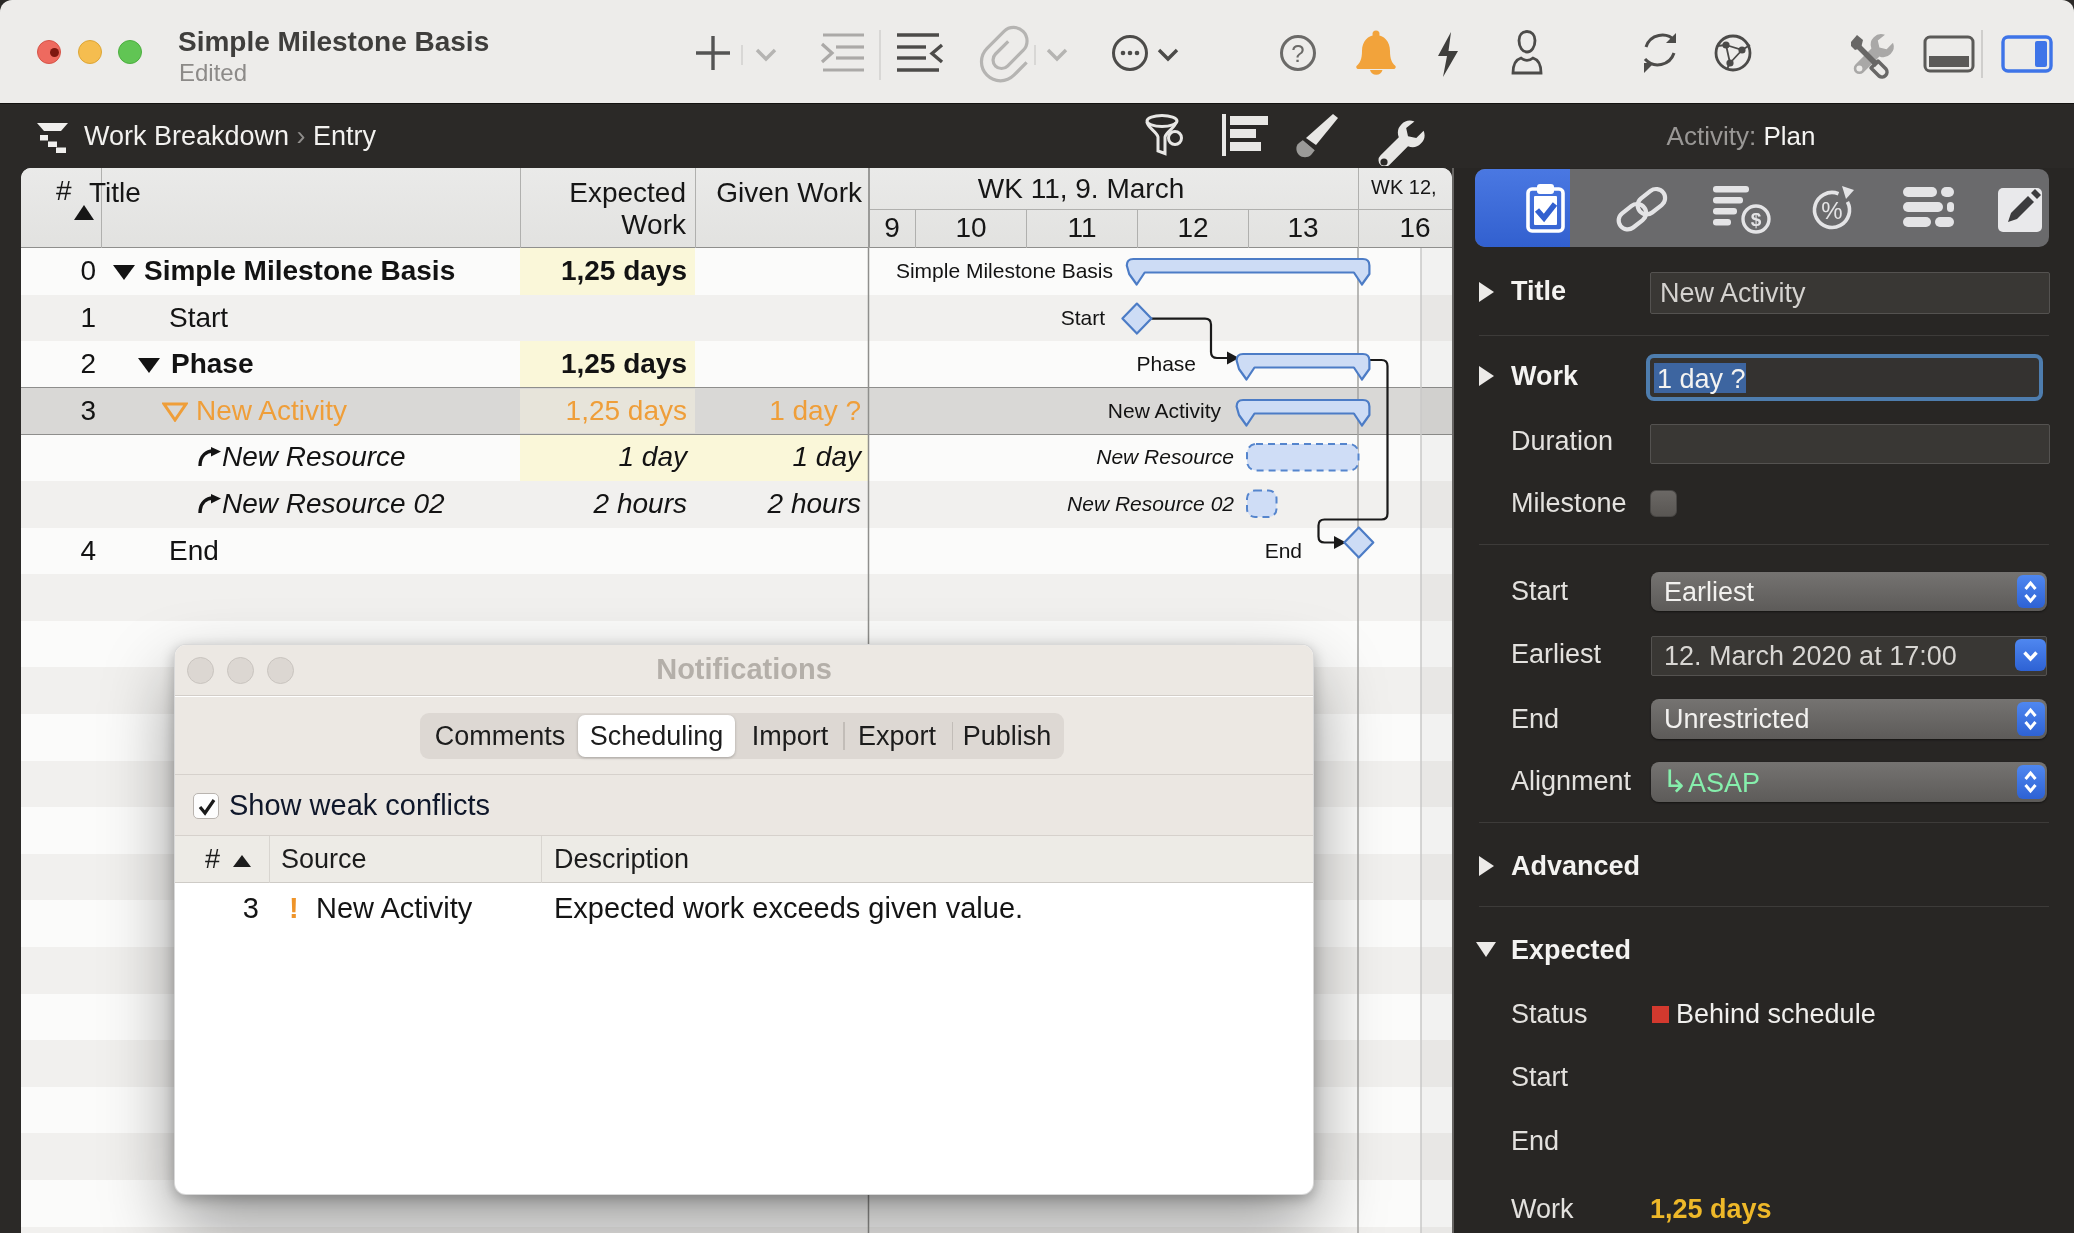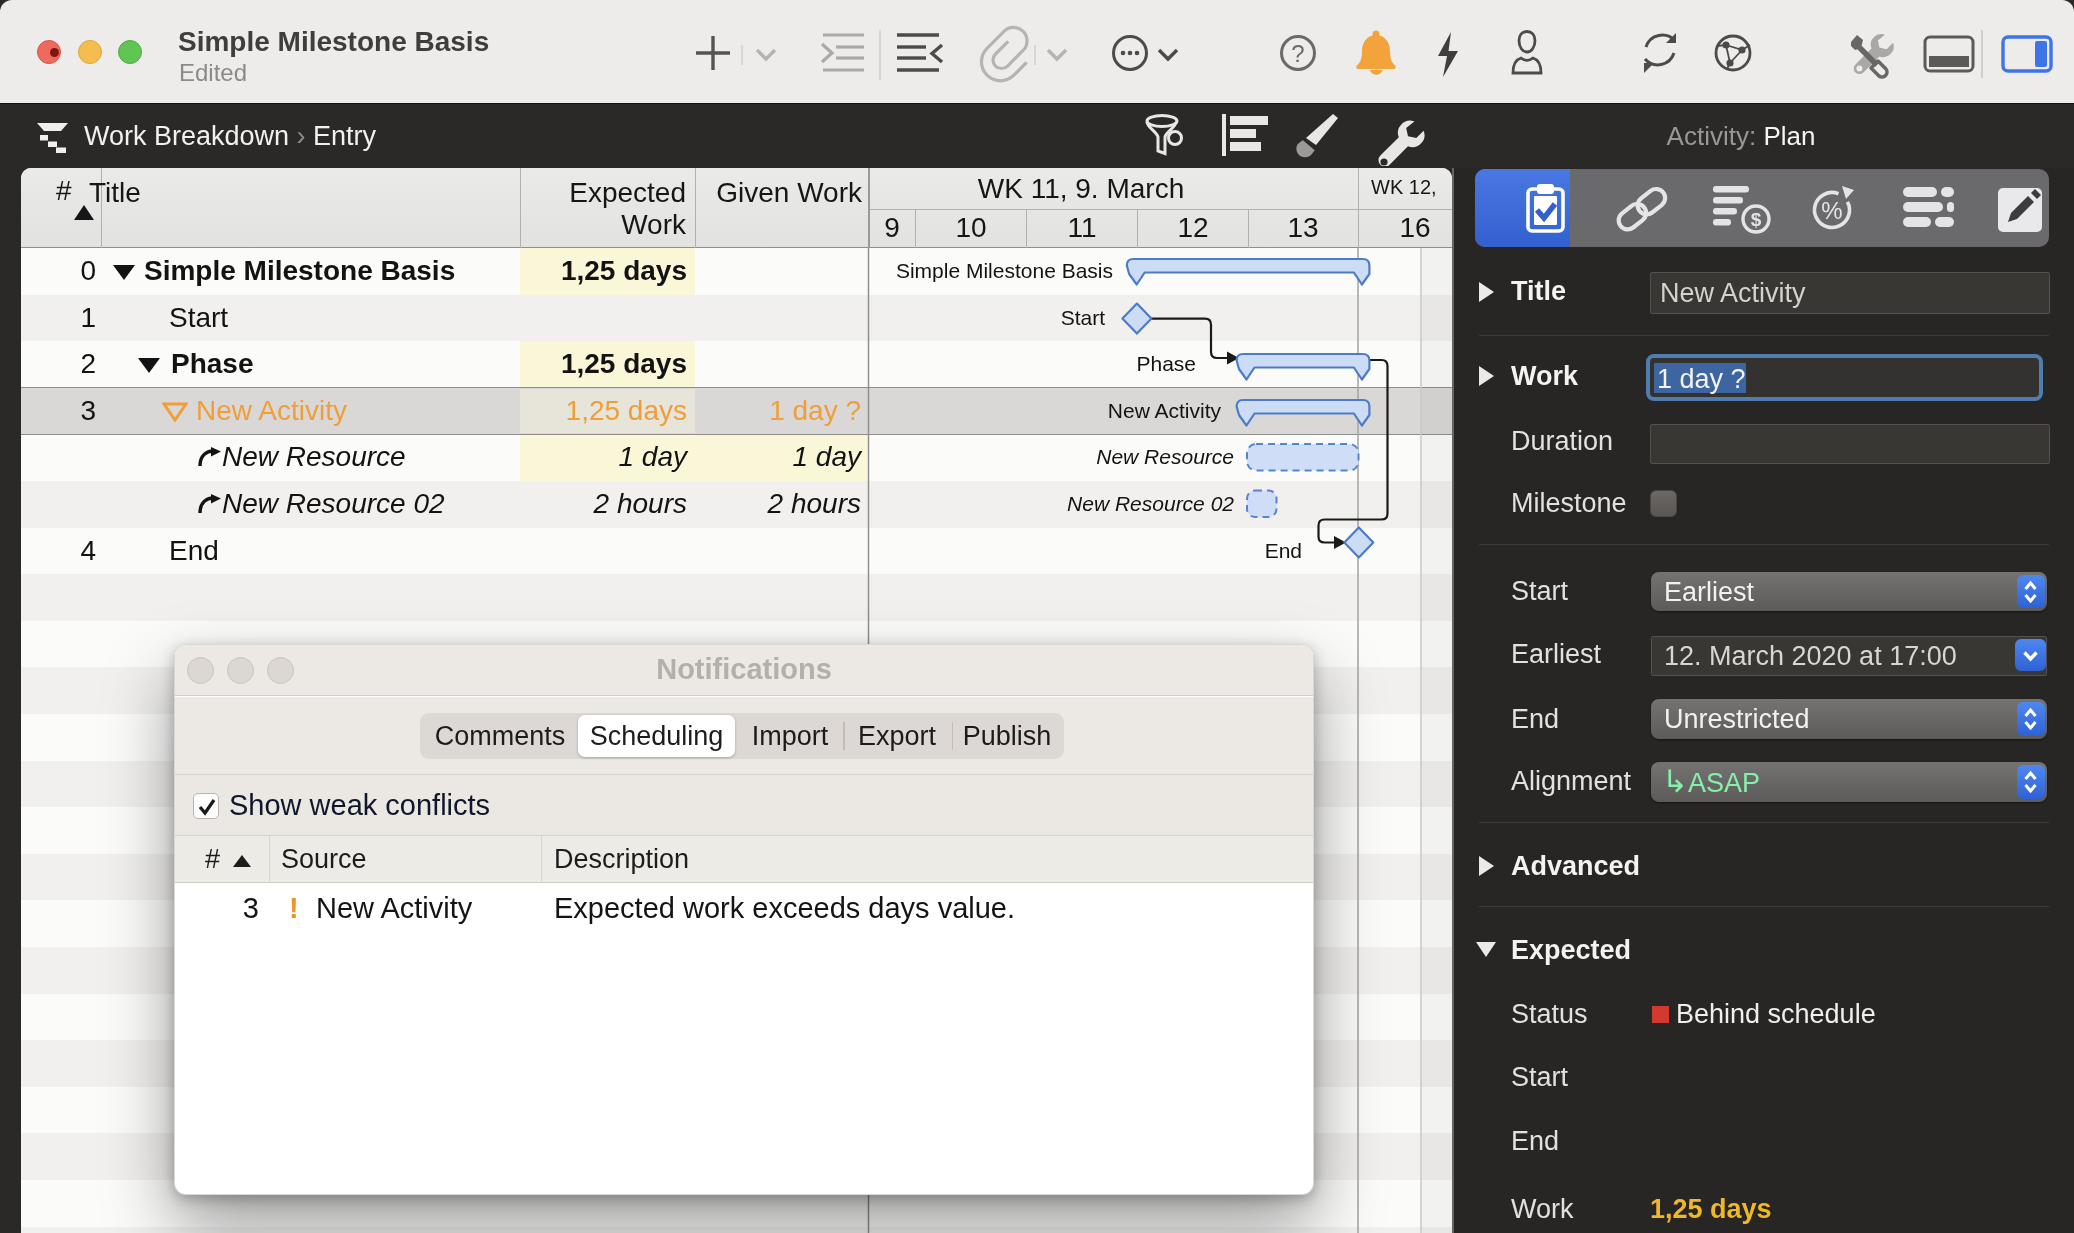--- a/index.html
+++ b/index.html
@@ -269,21 +269,21 @@
  <div class="a" style="left:0;top:191px;width:1138px;height:47px;background:#edebe6;border-bottom:1px solid #cecbc6"></div>
  <div class="a" style="left:94px;top:191px;width:1px;height:47px;background:#d8d5d0"></div>
  <div class="a" style="left:366px;top:191px;width:1px;height:47px;background:#d8d5d0"></div>
  <div class="a" style="left:30px;top:191px;font-size:27px;line-height:47px;color:#1c1c1c">#</div>
  <div class="a" style="left:58px;top:210px;width:0;height:0;border-left:9px solid transparent;border-right:9px solid transparent;border-bottom:12px solid #1c1c1c"></div>
  <div class="a" style="left:106px;top:191px;font-size:27px;line-height:47px;color:#1c1c1c">Source</div>
  <div class="a" style="left:379px;top:191px;font-size:27px;line-height:47px;color:#1c1c1c">Description</div>
  <div class="a" style="left:48px;top:240px;width:36px;text-align:right;font-size:29px;line-height:47px;color:#141414">3</div>
  <div class="a" style="left:114px;top:240px;font-size:29px;line-height:47px;color:#ef9429;font-weight:bold">!</div>
  <div class="a" style="left:141px;top:240px;font-size:29px;line-height:47px;color:#141414">New Activity</div>
- <div class="a" style="left:379px;top:240px;font-size:29px;line-height:47px;color:#141414">Expected work exceeds days value.</div>
+ <div class="a" style="left:379px;top:240px;font-size:29px;line-height:47px;color:#141414">Expected work exceeds given value.</div>
 </div>
 
 <div class="a panel">
  <div class="a" style="left:0;top:0;width:2px;height:1065px;background:#676563"></div>
 
  <div class="a" style="left:22.6px;top:1px;width:574px;height:78px;border-radius:10px;background:#6a6a6c;overflow:hidden">
   <div class="a" style="left:0;top:0;width:95.7px;height:78px;background:linear-gradient(#4a78e2,#3260cf)"></div>
   <svg class="a" style="left:0;top:0" width="574" height="78" viewBox="0 0 574 78" fill="none">
 
    <g>

